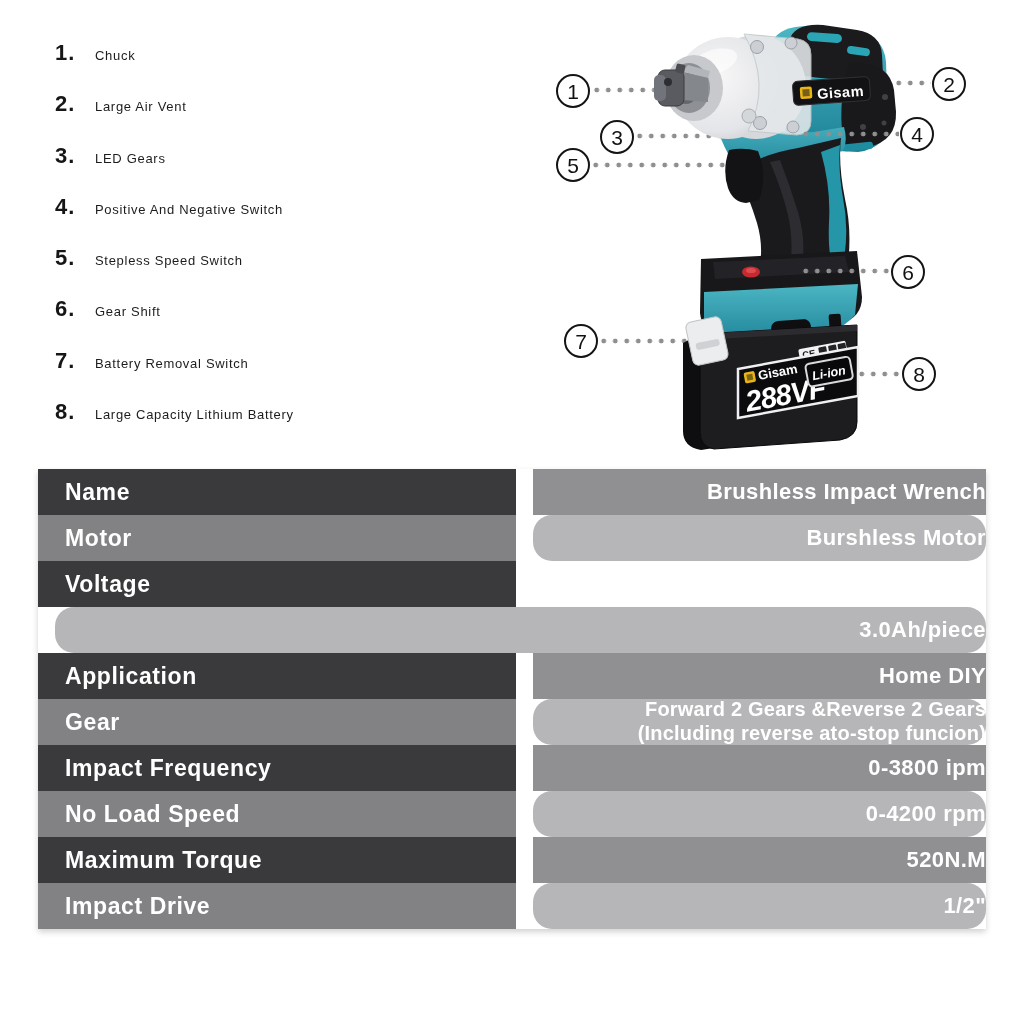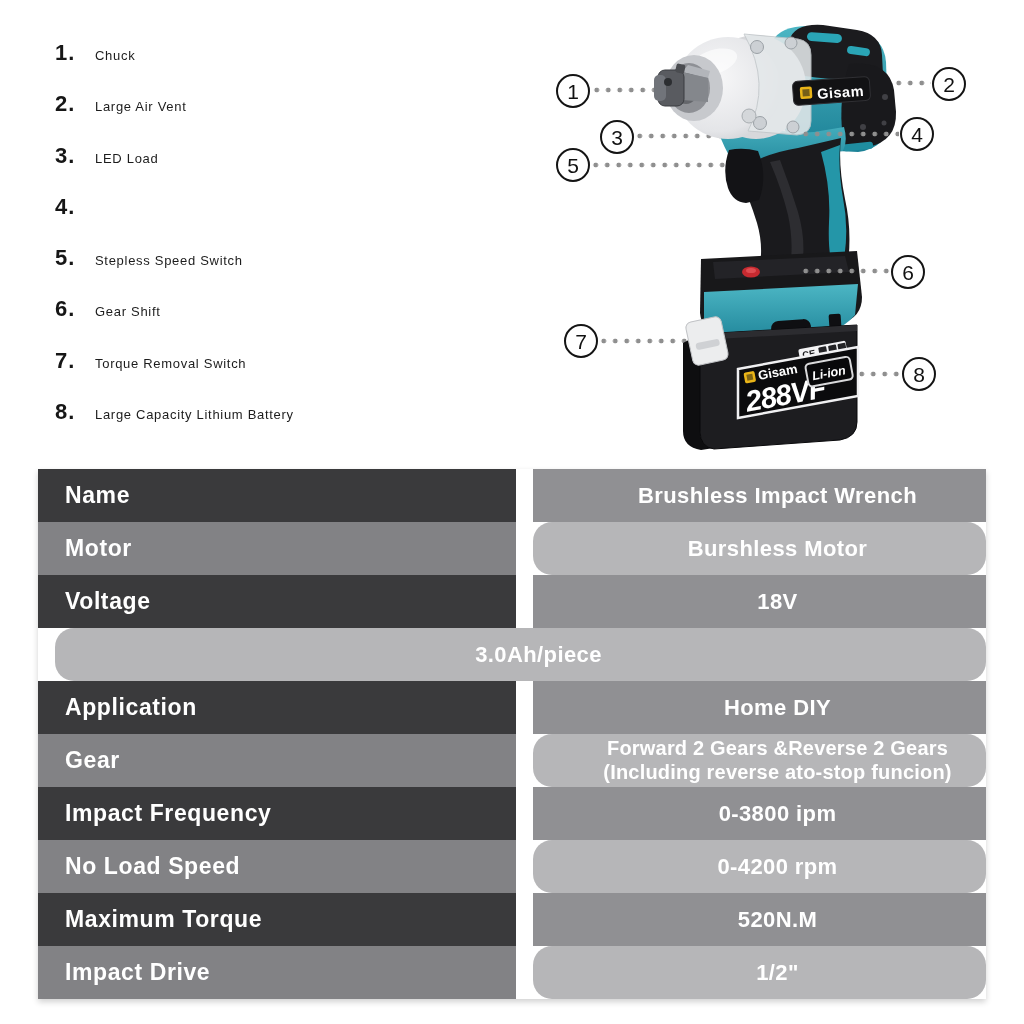--- a/index.html
+++ b/index.html
@@ -37,27 +37,27 @@
   }
   .dotline.over{z-index:3;}
   .callout{
     position:absolute;width:34px;height:34px;border:2.5px solid #141414;border-radius:50%;
     background:#fff;box-sizing:border-box;display:flex;align-items:center;justify-content:center;
     font-size:21px;color:#111;z-index:4;line-height:1;
   }
 
   
   .spec-table{position:absolute;left:38px;top:469px;width:948px;box-shadow:0 3px 6px rgba(0,0,0,.18);}
-  .spec-row{display:flex;height:53px;}
+  .spec-row{display:flex;height:46px;}
   .cell-label{
     width:478px;flex:0 0 478px;display:flex;align-items:center;box-sizing:border-box;
     padding-left:27px;font-size:23px;font-weight:bold;color:var(--table_text);letter-spacing:.6px;
   }
   .cell-value{
-    flex:1;display:flex;flex-direction:column;justify-content:center;align-items:center;
+    flex:1;display:flex;flex-direction:column;justify-content:center;align-items:flex-end;
     box-sizing:border-box;padding-left:36px;font-size:22px;font-weight:bold;
     color:var(--table_text);letter-spacing:.4px;margin-left:17px;
   }
   .row-dark .cell-label{background:var(--table_dark);}
   .row-dark .cell-value{background:var(--table_mid_right);}
   .row-mid  .cell-label{background:var(--table_mid_left);}
   .row-mid  .cell-value{background:var(--table_light);border-radius:19px;}
   .cell-value.multiline div{font-size:20px;line-height:1.18;letter-spacing:.2px;}
 </style>
 </head>
@@ -71,40 +71,41 @@
       <span class="part-label">Chuck</span>
     </li>
 
     <li class="part-item">
       <span class="part-num">2.</span>
       <span class="part-label">Large Air Vent</span>
     </li>
 
     <li class="part-item">
       <span class="part-num">3.</span>
-      <span class="part-label">LED Load</span>
+      <span class="part-label">LED Gears</span>
     </li>
 
     <li class="part-item">
       <span class="part-num">4.</span>
+      <span class="part-label">Positive And Negative Switch</span>
     </li>
 
     <li class="part-item">
       <span class="part-num">5.</span>
       <span class="part-label">Stepless Speed Switch</span>
     </li>
 
     <li class="part-item">
       <span class="part-num">6.</span>
       <span class="part-label">Gear Shift</span>
     </li>
 
     <li class="part-item">
       <span class="part-num">7.</span>
-      <span class="part-label">Torque Removal Switch</span>
+      <span class="part-label">Battery Removal Switch</span>
     </li>
 
     <li class="part-item">
       <span class="part-num">8.</span>
       <span class="part-label">Large Capacity Lithium Battery</span>
     </li>
   </ol>
 
   <div class="diagram" id="diagram">
     <svg width="1024" height="470" viewBox="0 0 1024 470">
@@ -245,23 +246,20 @@
 
     <div class="spec-row row-mid">
       <div class="cell-label">Motor</div>
       <div class="cell-value">
           <div>Burshless Motor</div>
         </div>
     </div>
 
     <div class="spec-row row-dark">
       <div class="cell-label">Voltage</div>
-      <div class="cell-value">
-          <div>18V</div>
-        </div>
     </div>
 
     <div class="spec-row row-mid">
       <div class="cell-value">
           <div>3.0Ah/piece</div>
         </div>
     </div>
 
     <div class="spec-row row-dark">
       <div class="cell-label">Application</div>

